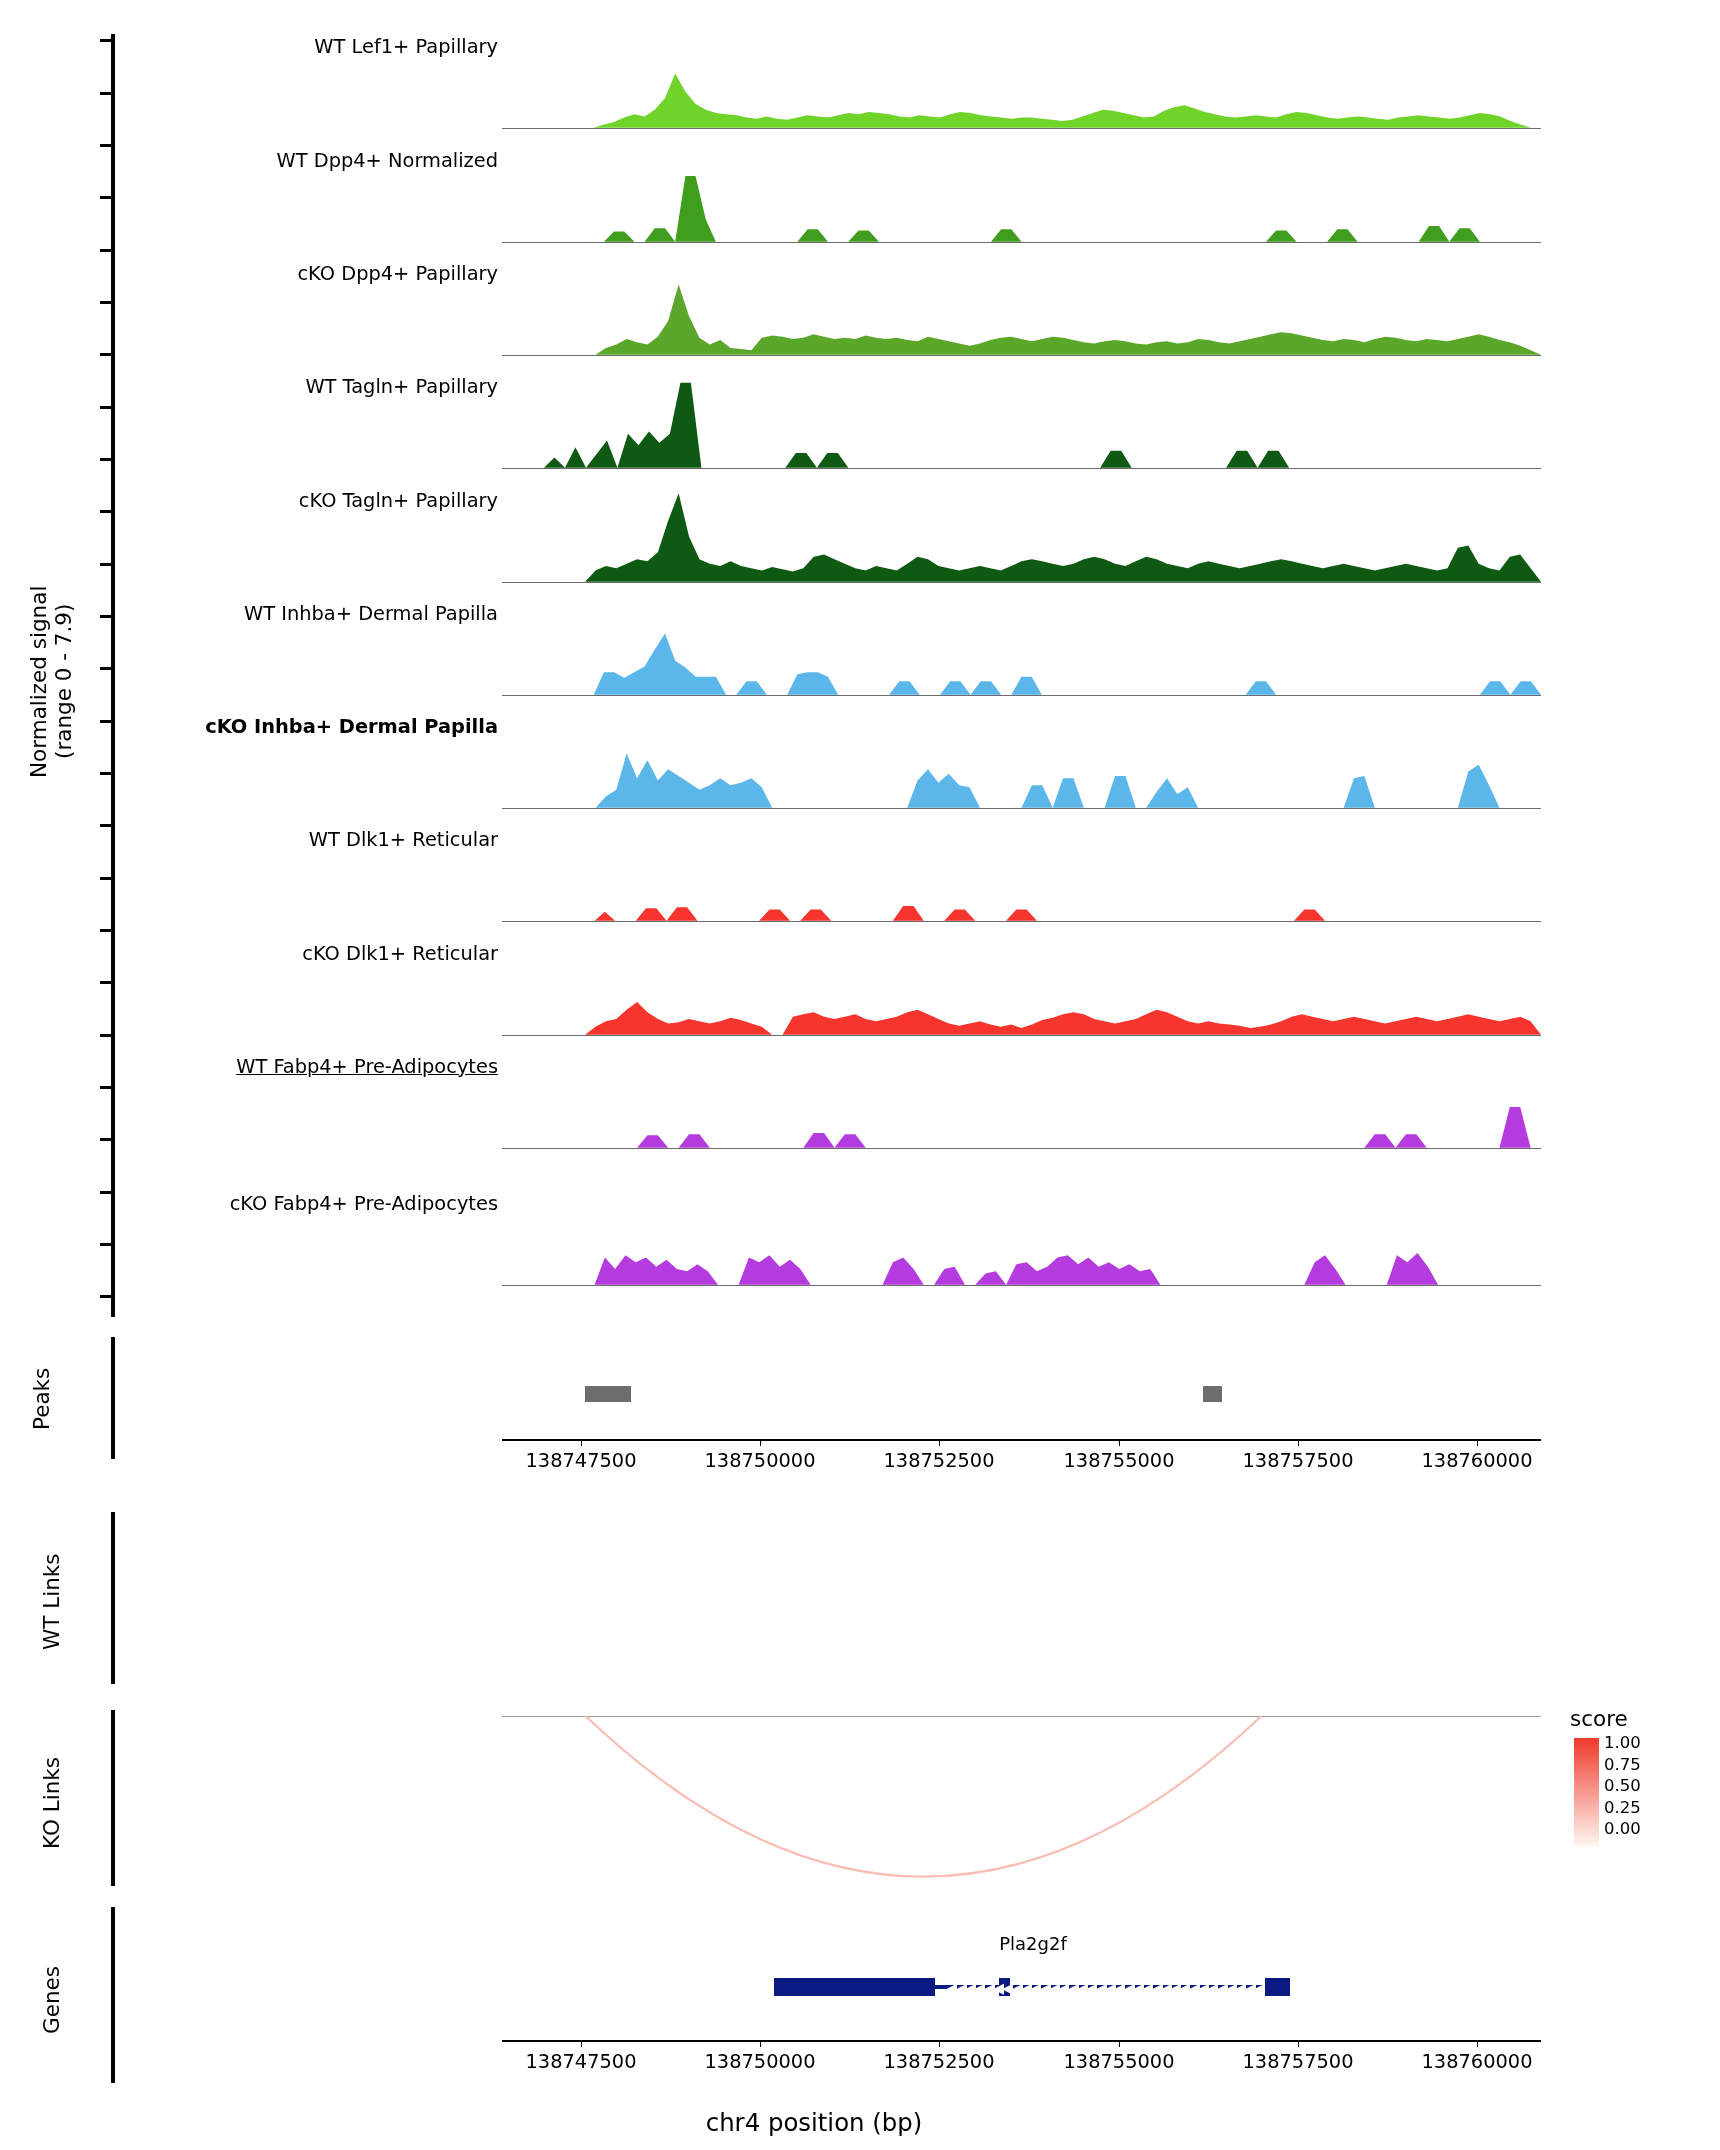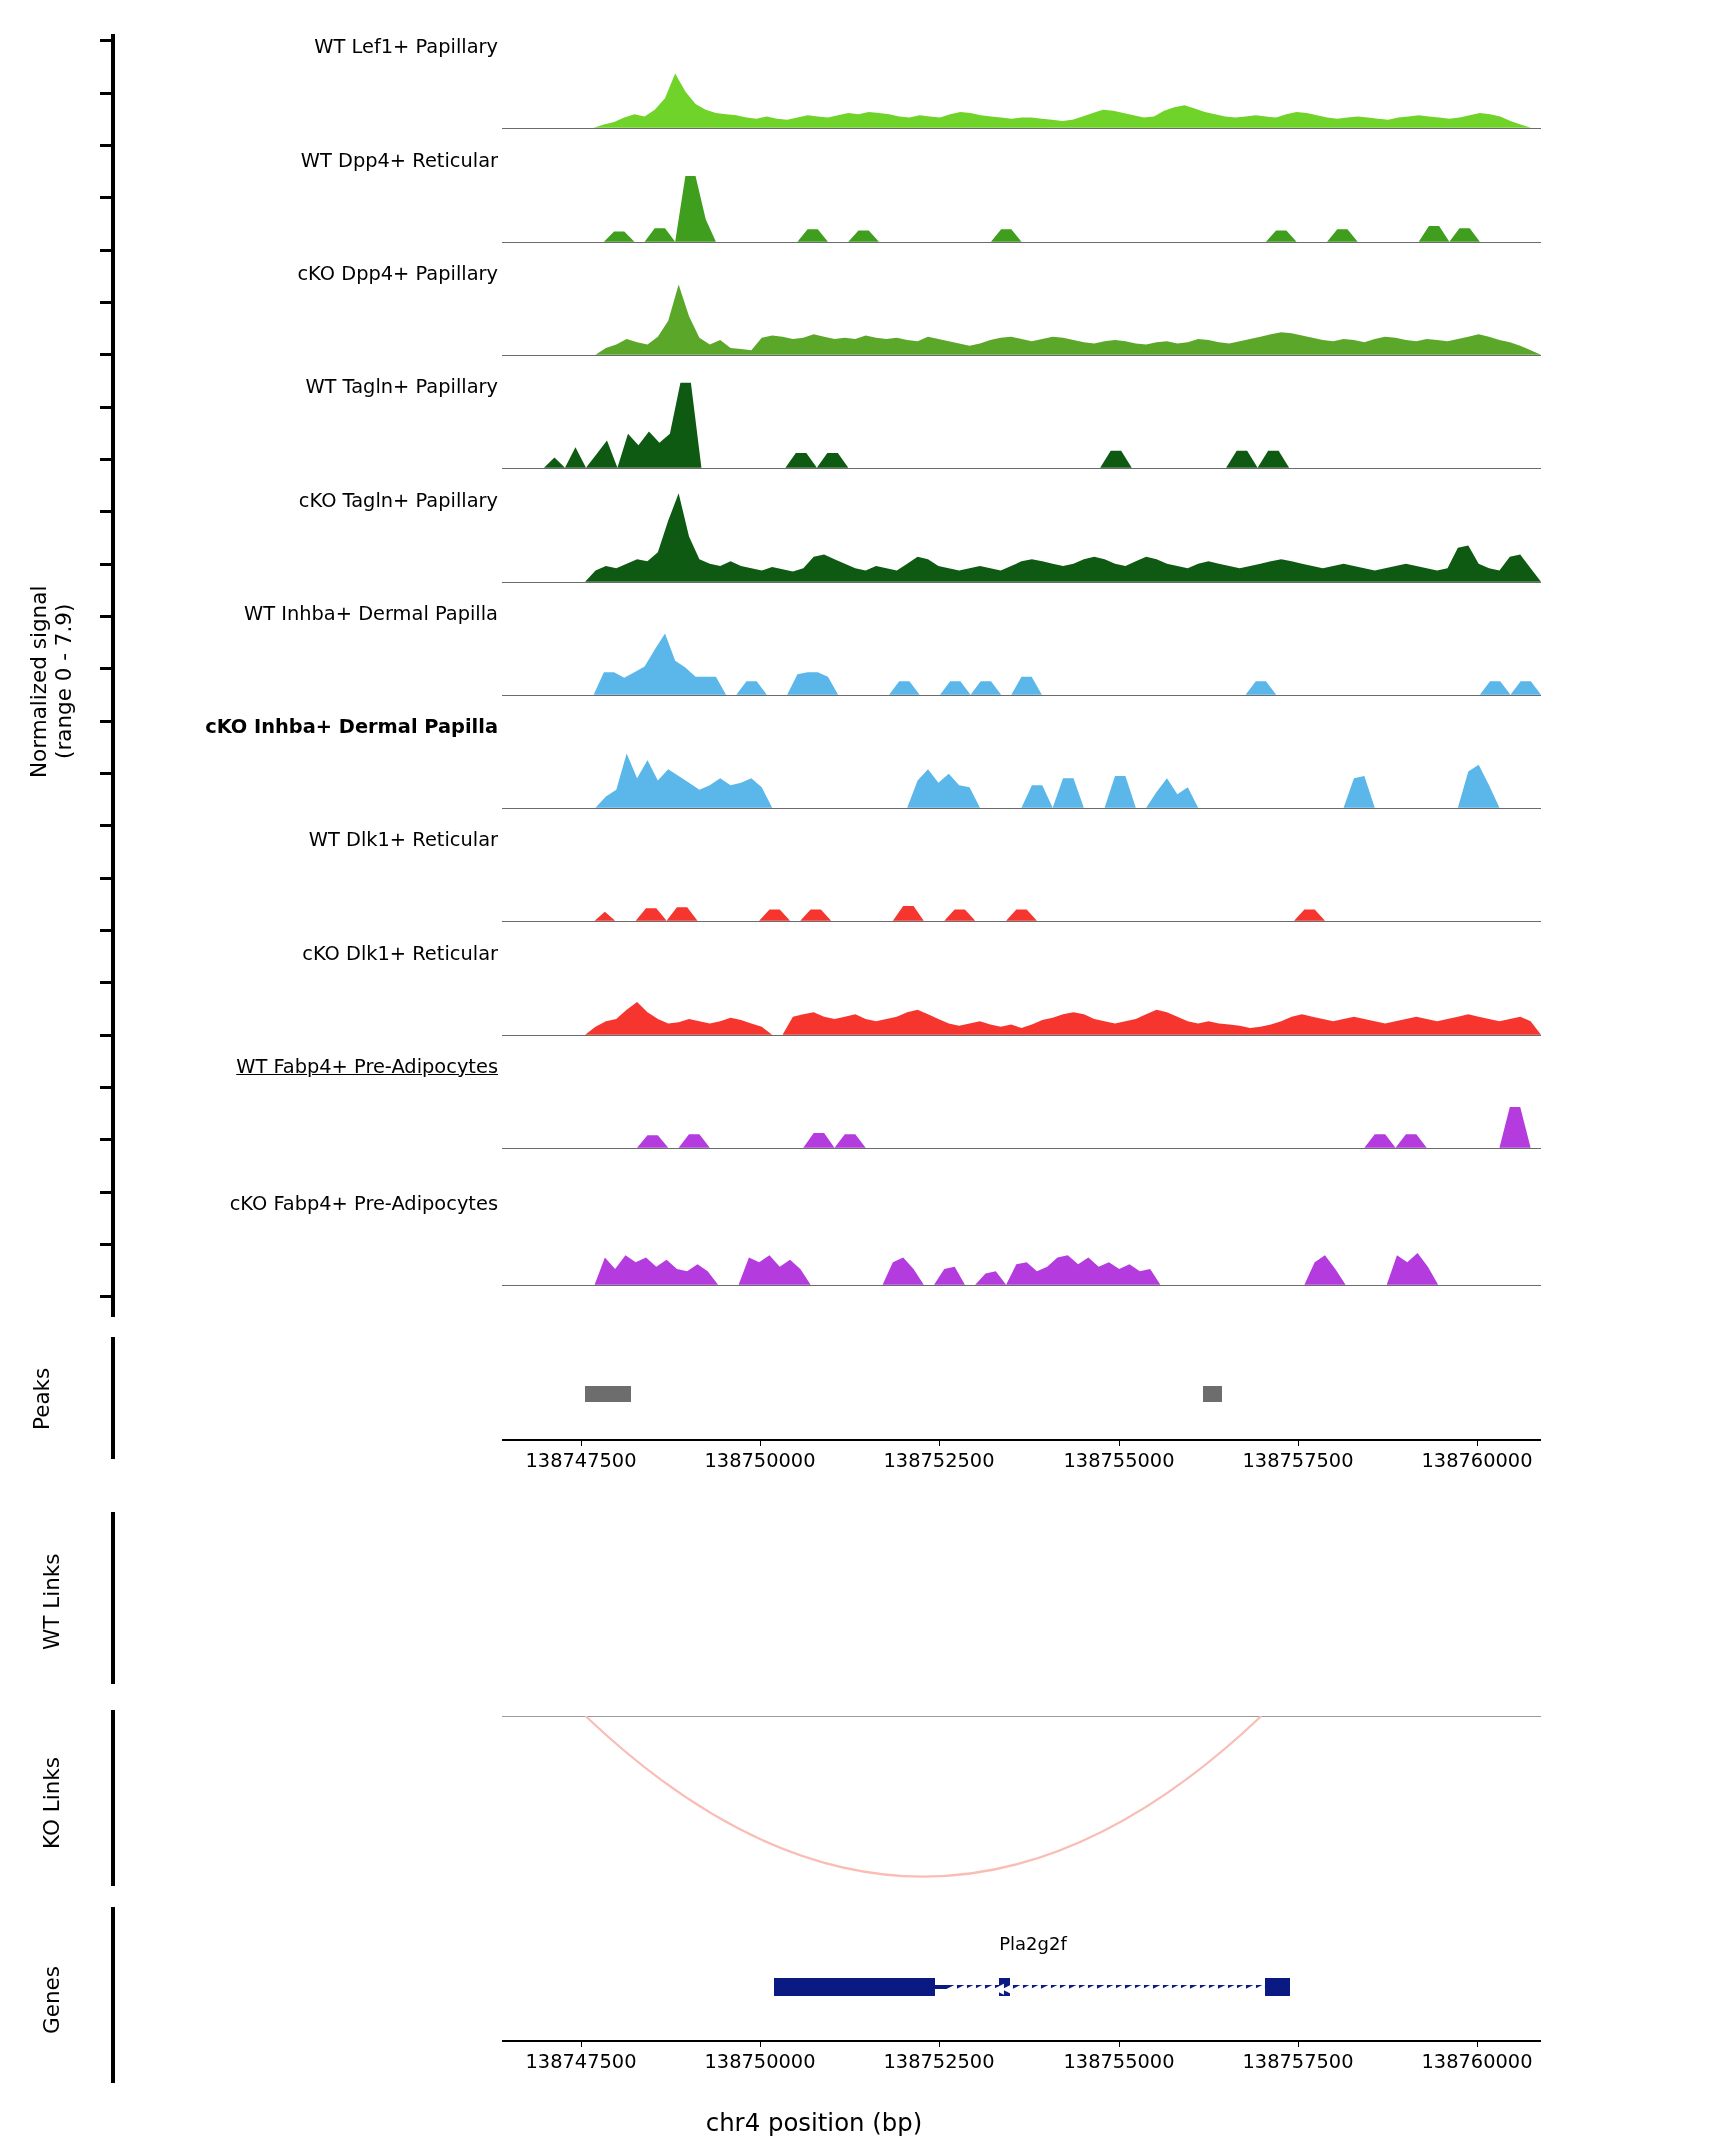--- a/index.html
+++ b/index.html
@@ -94,21 +94,21 @@
       </div>
     <div id="tracks">
         <div class="track" style="top: 39px; height: 90px;">
           <div class="label" style="top: -4.3px; margin-left: 28px;">WT Lef1+ Papillary</div>
           <div class="baseline"></div>
           <svg width="1039" height="90" class="cv" viewBox="0 0 1450 125">
             <polygon points="0,125 0.0,125.0 14.2,125.0 28.4,125.0 42.6,125.0 56.9,125.0 71.1,125.0 85.3,125.0 99.5,125.0 113.7,125.0 127.9,125.0 142.2,120.3 156.4,117.1 170.6,110.8 184.8,106.0 199.0,109.2 213.2,99.7 227.5,83.9 241.7,49.1 255.9,74.4 270.1,91.8 284.3,99.7 298.5,104.4 312.7,106.0 327.0,107.6 341.2,110.8 355.4,112.3 369.6,109.2 383.8,112.3 398.0,113.9 412.3,110.8 426.5,107.6 440.7,109.2 454.9,110.8 469.1,107.6 483.3,104.4 497.5,106.0 511.8,102.8 526.0,104.4 540.2,106.0 554.4,109.2 568.6,110.8 582.8,107.6 597.1,109.2 611.3,110.8 625.5,106.0 639.7,102.8 653.9,104.4 668.1,107.6 682.4,109.2 696.6,110.8 710.8,112.3 725.0,110.8 739.2,110.8 753.4,112.3 767.6,113.9 781.9,115.5 796.1,113.9 810.3,109.2 824.5,104.4 838.7,99.7 852.9,101.3 867.2,104.4 881.4,107.6 895.6,110.8 909.8,109.2 924.0,101.3 938.2,96.5 952.5,93.4 966.7,98.1 980.9,102.8 995.1,106.0 1009.3,109.2 1023.5,110.8 1037.7,109.2 1052.0,107.6 1066.2,109.2 1080.4,110.8 1094.6,106.0 1108.8,102.8 1123.0,104.4 1137.3,107.6 1151.5,110.8 1165.7,112.3 1179.9,110.8 1194.1,109.2 1208.3,110.8 1222.5,112.3 1236.8,113.9 1251.0,110.8 1265.2,109.2 1279.4,107.6 1293.6,109.2 1307.8,110.8 1322.1,112.3 1336.3,110.8 1350.5,107.6 1364.7,104.4 1378.9,106.0 1393.1,109.2 1407.4,115.5 1421.6,120.3 1435.8,125.0 1450.0,125.0 1450,125" fill="#6fd32a"></polygon>
           </svg>
         </div>
         <div class="track" style="top: 153px; height: 90px;">
-          <div class="label" style="top: -4.3px;">WT Dpp4+ Reticular</div>
+          <div class="label" style="top: -4.3px;">WT Dpp4+ Normalized</div>
           <div class="baseline"></div>
           <svg width="1039" height="90" class="cv" viewBox="0 0 1450 125">
             <polygon points="0,125 0.0,125.0 14.2,125.0 28.4,125.0 42.6,125.0 56.9,125.0 71.1,125.0 85.3,125.0 99.5,125.0 113.7,125.0 127.9,125.0 142.2,125.0 156.4,110.8 170.6,110.8 184.8,125.0 199.0,125.0 213.2,106.0 227.5,106.0 241.7,125.0 255.9,33.2 270.1,33.2 284.3,93.4 298.5,125.0 312.7,125.0 327.0,125.0 341.2,125.0 355.4,125.0 369.6,125.0 383.8,125.0 398.0,125.0 412.3,125.0 426.5,107.6 440.7,107.6 454.9,125.0 469.1,125.0 483.3,125.0 497.5,109.2 511.8,109.2 526.0,125.0 540.2,125.0 554.4,125.0 568.6,125.0 582.8,125.0 597.1,125.0 611.3,125.0 625.5,125.0 639.7,125.0 653.9,125.0 668.1,125.0 682.4,125.0 696.6,107.6 710.8,107.6 725.0,125.0 739.2,125.0 753.4,125.0 767.6,125.0 781.9,125.0 796.1,125.0 810.3,125.0 824.5,125.0 838.7,125.0 852.9,125.0 867.2,125.0 881.4,125.0 895.6,125.0 909.8,125.0 924.0,125.0 938.2,125.0 952.5,125.0 966.7,125.0 980.9,125.0 995.1,125.0 1009.3,125.0 1023.5,125.0 1037.7,125.0 1052.0,125.0 1066.2,125.0 1080.4,109.2 1094.6,109.2 1108.8,125.0 1123.0,125.0 1137.3,125.0 1151.5,125.0 1165.7,107.6 1179.9,107.6 1194.1,125.0 1208.3,125.0 1222.5,125.0 1236.8,125.0 1251.0,125.0 1265.2,125.0 1279.4,125.0 1293.6,102.8 1307.8,102.8 1322.1,125.0 1336.3,106.0 1350.5,106.0 1364.7,125.0 1378.9,125.0 1393.1,125.0 1407.4,125.0 1421.6,125.0 1435.8,125.0 1450.0,125.0 1450,125" fill="#3f9e1e"></polygon>
           </svg>
         </div>
         <div class="track" style="top: 266px; height: 90px;">
           <div class="label" style="top: -4.3px;">cKO Dpp4+ Papillary</div>
           <div class="baseline"></div>
           <svg width="1039" height="90" class="cv" viewBox="0 0 1450 125">
             <polygon points="0,125 0.0,125.0 14.5,125.0 29.0,125.0 43.5,125.0 58.0,125.0 72.5,125.0 87.0,125.0 101.5,125.0 116.0,125.0 130.5,125.0 145.0,115.5 159.5,110.8 174.0,102.8 188.5,107.6 203.0,110.8 217.5,99.7 232.0,77.5 246.5,26.9 261.0,71.2 275.5,101.3 290.0,110.8 304.5,104.4 319.0,115.5 333.5,117.1 348.0,118.7 362.5,101.3 377.0,98.1 391.5,99.7 406.0,102.8 420.5,101.3 435.0,96.5 449.5,99.7 464.0,102.8 478.5,101.3 493.0,102.8 507.5,98.1 522.0,101.3 536.5,102.8 551.0,101.3 565.5,104.4 580.0,106.0 594.5,99.7 609.0,102.8 623.5,106.0 638.0,109.2 652.5,112.3 667.0,109.2 681.5,104.4 696.0,101.3 710.5,99.7 725.0,102.8 739.5,106.0 754.0,102.8 768.5,99.7 783.0,101.3 797.5,104.4 812.0,107.6 826.5,109.2 841.0,106.0 855.5,104.4 870.0,106.0 884.5,109.2 899.0,110.8 913.5,107.6 928.0,106.0 942.5,109.2 957.0,107.6 971.5,102.8 986.0,104.4 1000.5,107.6 1015.0,109.2 1029.5,106.0 1044.0,102.8 1058.5,99.7 1073.0,96.5 1087.5,93.4 1102.0,94.9 1116.5,98.1 1131.0,101.3 1145.5,104.4 1160.0,106.0 1174.5,102.8 1189.0,104.4 1203.5,107.6 1218.0,102.8 1232.5,99.7 1247.0,101.3 1261.5,104.4 1276.0,106.0 1290.5,102.8 1305.0,104.4 1319.5,106.0 1334.0,102.8 1348.5,99.7 1363.0,96.5 1377.5,99.7 1392.0,104.4 1406.5,107.6 1421.0,112.3 1435.5,118.7 1450.0,125.0 1450,125" fill="#5aa72a"></polygon>
@@ -204,20 +204,31 @@
 
   <div id="kolinks">
     <div class="axis"></div>
     <div class="plab vtext">KO Links</div>
     <div class="topline"></div>
     <svg id="ko-arcs" width="1039" height="179" style="position:absolute;left:502px;top:13px;" viewBox="0 0 1450 250">
         <path d="M 116 0 Q 588 448.5 1060 0" fill="none" stroke="rgb(250,189,181)" stroke-width="3"></path>
       </svg>
   </div>
 
+  <div id="legend">
+    <div class="title">score</div>
+    <div class="lgrad"></div>
+    <div class="lticks" id="legend-ticks">
+        <div>1.00</div>
+        <div>0.75</div>
+        <div>0.50</div>
+        <div>0.25</div>
+        <div>0.00</div>
+      </div>
+  </div>
 
   <div id="genes">
     <div class="axis"></div>
     <div class="plab vtext">Genes</div>
     <div id="gene-area" style="position:absolute;left:502px;top:21.5px;width:1039px;height:115px;">
       <div class="genename" id="gene-name" style="left: 531px; top: 11.5px;">Pla2g2f</div>
       <div id="gene-model">
           <div class="genebody" style="left: 272px; top: 63px; width: 516px; height: 4.3px;"></div>
           <div class="exon" style="left: 272px; width: 161px; top: 56px; height: 18.6px;"></div>
           <div class="exon" style="left: 497px; width: 10.8px; top: 56px; height: 18.6px;"></div>

